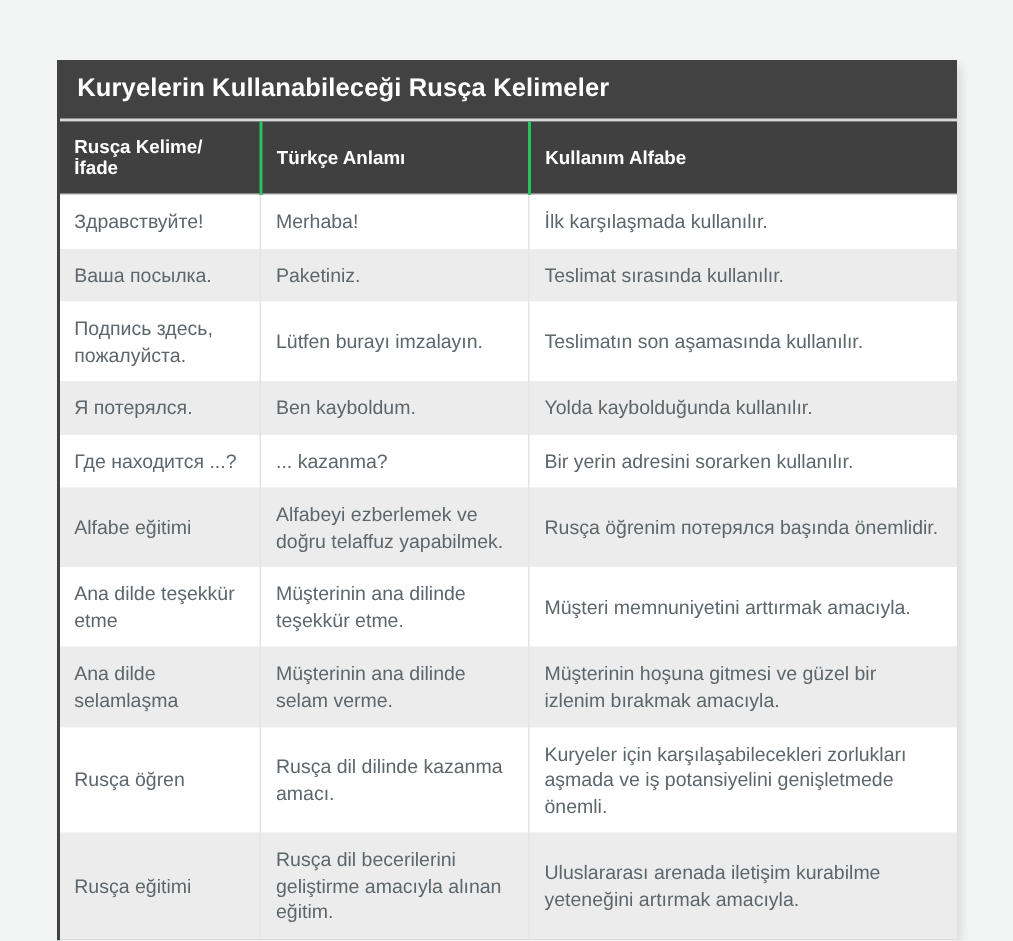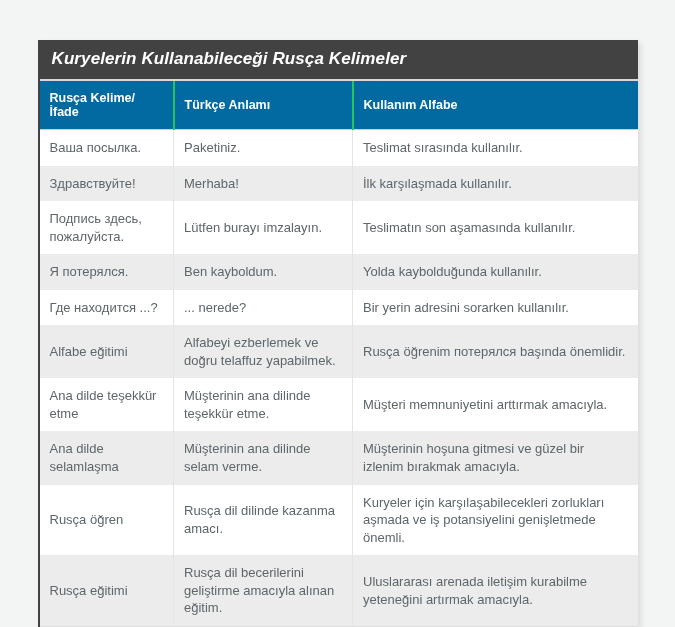--- a/index.html
+++ b/index.html
@@ -22,32 +22,31 @@
     box-shadow: 3px 3px 6px rgba(0,0,0,0.10);
   }
   .title-bar {
     background: #424242;
     color: #ffffff;
     font-size: 17px;
     font-weight: bold;
     padding: 9px 12px 10px 12px;
     border-bottom: 2px solid #d9d9d9;
     letter-spacing: 0.1px;
-    font-style: italic;
   }
   table {
     width: 100%;
     border-collapse: collapse;
     table-layout: fixed;
   }
   col.c1 { width: 134px; }
   col.c2 { width: 179px; }
   col.c3 { width: 285px; }
   thead th {
-    background: #0369a1;
+    background: #404040;
     color: #ffffff;
     font-size: 12.5px;
     font-weight: bold;
     text-align: left;
     padding: 10px 10px;
     border-bottom: 1px solid #cfcfcf;
   }
   thead th + th { border-left: 2px solid #22c55e; }
   tbody td {
     font-size: 13px;
@@ -76,42 +75,42 @@
         </colgroup>
       <thead>
         <tr>
           <th>Rusça Kelime/İfade</th>
           <th>Türkçe Anlamı</th>
           <th>Kullanım Alfabe</th>
         </tr>
       </thead>
       <tbody>
         <tr>
+          <td>Здравствуйте!</td>
+          <td>Merhaba!</td>
+          <td>İlk karşılaşmada kullanılır.</td>
+        </tr>
+        <tr>
           <td>Ваша посылка.</td>
           <td>Paketiniz.</td>
           <td>Teslimat sırasında kullanılır.</td>
-        </tr>
-        <tr>
-          <td>Здравствуйте!</td>
-          <td>Merhaba!</td>
-          <td>İlk karşılaşmada kullanılır.</td>
         </tr>
         <tr>
           <td>Подпись здесь, пожалуйста.</td>
           <td>Lütfen burayı imzalayın.</td>
           <td>Teslimatın son aşamasında kullanılır.</td>
         </tr>
         <tr>
           <td>Я потерялся.</td>
           <td>Ben kayboldum.</td>
           <td>Yolda kaybolduğunda kullanılır.</td>
         </tr>
         <tr>
           <td>Где находится ...?</td>
-          <td>... nerede?</td>
+          <td>... kazanma?</td>
           <td>Bir yerin adresini sorarken kullanılır.</td>
         </tr>
         <tr>
           <td>Alfabe eğitimi</td>
           <td>Alfabeyi ezberlemek ve doğru telaffuz yapabilmek.</td>
           <td>Rusça öğrenim потерялся başında önemlidir.</td>
         </tr>
         <tr>
           <td>Ana dilde teşekkür etme</td>
           <td>Müşterinin ana dilinde teşekkür etme.</td>

